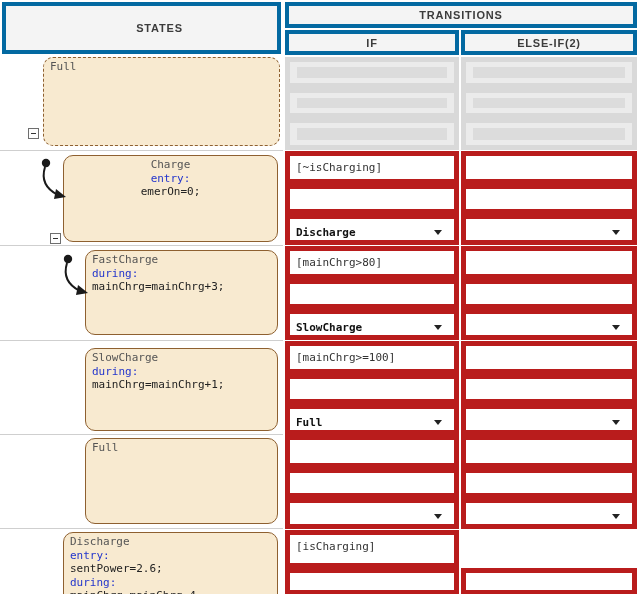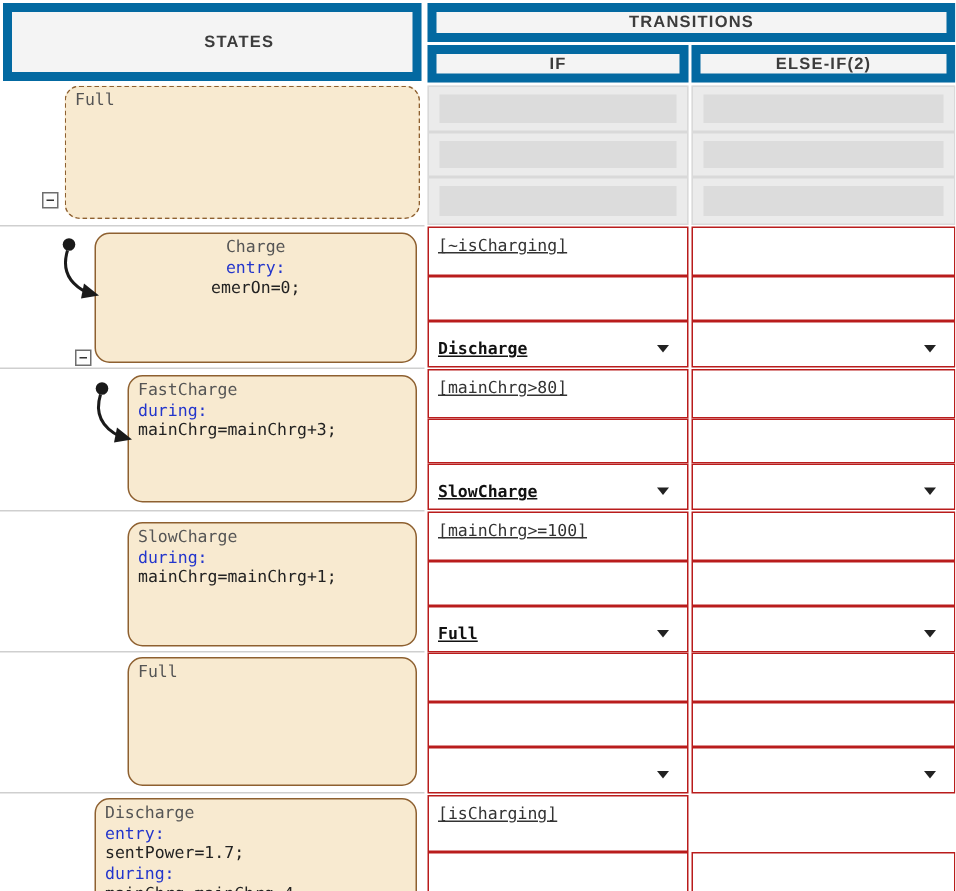--- a/index.html
+++ b/index.html
@@ -1,20 +1,20 @@
 <!DOCTYPE html>
 <html><head>
 <meta charset="utf-8">
 <style>
   html,body{margin:0;padding:0;background:#ffffff;}
   #stage{position:relative;width:637px;height:594px;overflow:hidden;background:#ffffff;
          font-family:"DejaVu Sans Mono",monospace;font-size:11px;}
 
   
-  .hdr{position:absolute;background:#f4f4f4;border:6px solid #0369a1;
+  .hdr{position:absolute;background:#f4f4f4;border:4px solid #0369a1;
        display:flex;align-items:center;justify-content:center;
        font-family:"Liberation Sans",sans-serif;font-size:11px;font-weight:bold;
        letter-spacing:0.8px;color:#3c3c3c;box-sizing:border-box;}
   #hdr-states{left:2px;top:2px;width:279px;height:52px;padding-left:36px;}
   #hdr-transitions{left:285px;top:2px;width:352px;height:26px;}
   #hdr-if{left:285px;top:30px;width:174px;height:25px;}
   #hdr-elseif{left:461px;top:30px;width:176px;height:25px;}
 
   
   .rowline{position:absolute;left:0;width:283px;height:1px;background:#cfcfcf;}
@@ -26,22 +26,22 @@
   .sname{color:#555555;}
   .kw{color:#2335cc;}
   .code{color:#222222;}
 
   
   .collapse{position:absolute;width:11px;height:11px;background:#fdfdfd;border:1px solid #6e6e6e;
             box-sizing:border-box;z-index:4;cursor:pointer;}
   .collapse::after{content:"";position:absolute;left:2px;right:2px;top:4px;height:1px;background:#333;}
 
   
-  .cell{position:absolute;background:#ffffff;border:1px solid #b91c1c;box-sizing:border-box;
-        color:#333333;overflow:hidden;text-decoration:underline;}
+  .cell{position:absolute;background:#ffffff;border:5px solid #b91c1c;box-sizing:border-box;
+        color:#333333;overflow:hidden;}
   .cond{padding:5px 6px 0 6px;}
   .dest{display:flex;align-items:center;font-weight:bold;color:#111111;padding:6px 12px 0 6px;
         justify-content:space-between;}
   .cell.gray{background:#ebebeb;border-color:#d9d9d9;}
   .graybar{position:absolute;left:7px;right:7px;top:5px;bottom:5px;background:#dcdcdc;}
   .tri{width:0;height:0;border-left:4px solid transparent;border-right:4px solid transparent;
        border-top:5px solid #222;flex:0 0 auto;}
 
   .colL{left:285px;width:174px;}
   .colR{left:461px;width:176px;}
@@ -86,21 +86,21 @@
     <div class="code">mainChrg=mainChrg+1;</div>
   </div>
 
   <div class="state" style="left:85px;top:438px;width:193px;height:86px;">
     <div class="sname">Full</div>
   </div>
 
   <div class="state" style="left:63px;top:532px;width:215px;height:80px;">
     <div class="sname">Discharge</div>
     <div class="kw">entry:</div>
-    <div class="code">sentPower=1.7;</div>
+    <div class="code">sentPower=2.6;</div>
     <div class="kw">during:</div>
     <div class="code">mainChrg=mainChrg-4</div>
   </div>
 
   <div class="collapse" style="left:28px;top:128px;"></div>
   <div class="collapse" style="left:50px;top:233px;"></div>
 
   <svg class="darrow" style="left:36px;top:156px;" width="32" height="46" viewBox="0 0 32 46">
     <circle cx="10" cy="7" r="4.2" fill="#1a1a1a"></circle>
     <path d="M9,11 C5,24 10,33 22,39" stroke="#1a1a1a" stroke-width="2" fill="none"></path>

